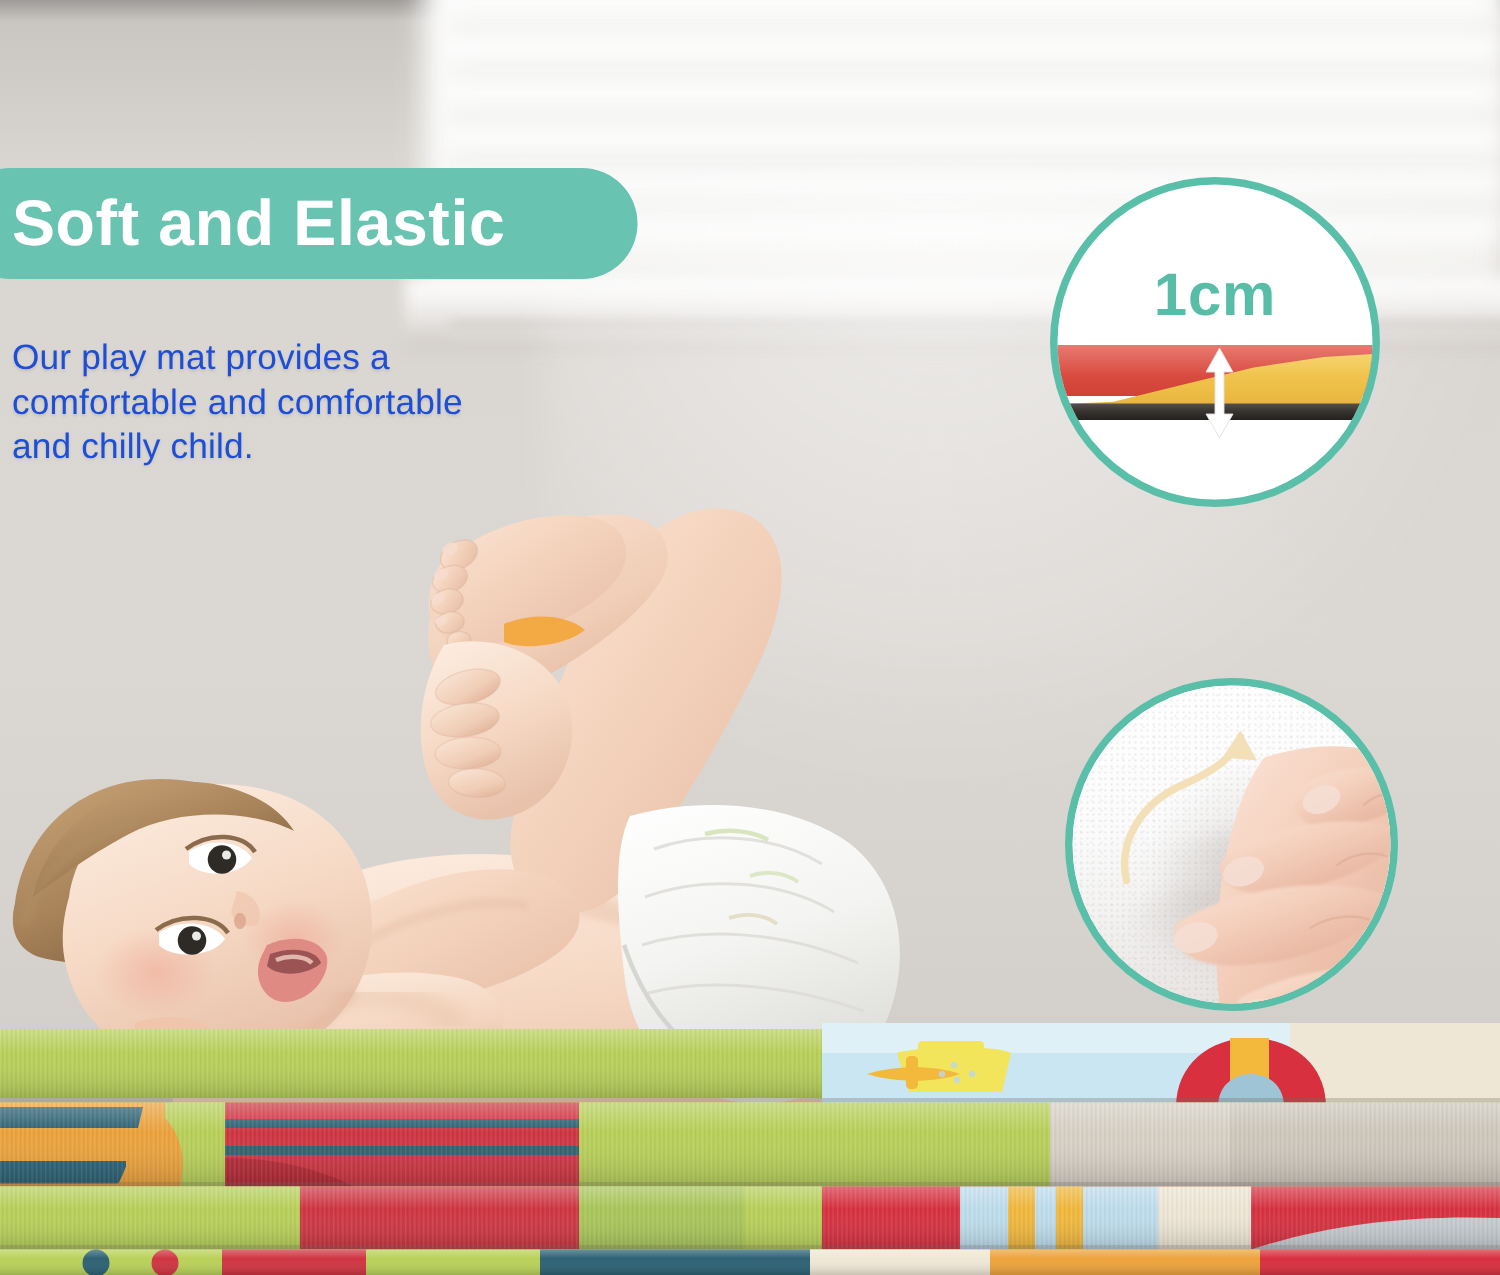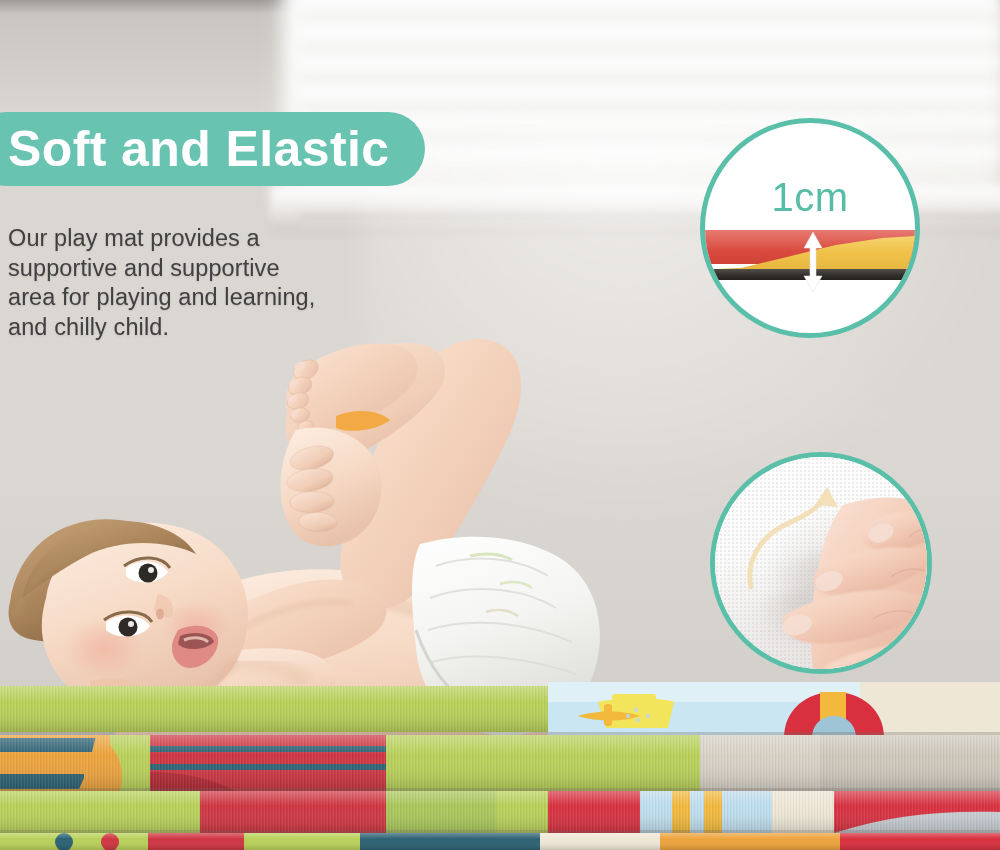--- a/index.html
+++ b/index.html
@@ -57,30 +57,30 @@
   
   .pill {
     position:absolute; left:-30px; top:112px; width:455px; height:74px;
     background:#68c3b0;
     border-radius:40px;
     display:flex; align-items:center;
   }
   .pill-text {
     margin-left:38px;
     color:#ffffff;
-    font-size:50px;
+    font-size:43px;
     font-weight:700;
     letter-spacing:.4px;
     white-space:nowrap;
   }
 
   
   .body-copy {
     position:absolute; left:8px; top:224px; width:400px;
-    color:#404040;
+    color:#1d4ed8;
     font-size:23.5px;
     line-height:29.5px;
     letter-spacing:.1px;
     text-shadow:0 1px 2px rgba(120,112,105,.22);
   }
   .body-copy p { margin:0; }
 
   
   .circle {
     position:absolute;
@@ -112,21 +112,21 @@
   }
   .slab-sheen {
     position:absolute; left:0; top:0; width:260px; height:52px;
     background:linear-gradient(180deg, rgba(255,255,255,.22), rgba(255,255,255,0) 40%);
   }
   .cm-label {
     position:absolute; left:0; right:0; top:52px;
     text-align:center;
     color:#57bda6;
     font-size:40px;
-    font-weight:400;
+    font-weight:700;
     letter-spacing:.5px;
   }
   .arrow-v { position:absolute; left:96px; top:108px; width:24px; height:62px; }
 
   
   .foam {
     position:absolute; inset:0;
     background:
       radial-gradient(ellipse at 62% 62%, rgba(206,200,196,.55) 0%, rgba(226,222,219,0) 46%),
       linear-gradient(170deg,#ffffff 0%,#fbfbfb 40%,#f0eeed 72%,#e3dfdd 100%);
@@ -413,22 +413,21 @@
       </g>
     </svg>
   </div>
 
   <div class="pill">
     <span class="pill-text">Soft and Elastic</span>
   </div>
 
   <div class="body-copy">
     <p>Our play mat provides a</p>
-    <p>supportive and supportive</p>
-    <p>area for playing and learning,</p>
+    <p>comfortable and comfortable</p>
     <p>and chilly child.</p>
   </div>
 
   <div class="circle" id="circle-thickness">
     <div class="c-inner">
       <div class="cm-label">1cm</div>
       <div class="mat-slab">
         <div class="slab-red"></div>
         <div class="slab-yellow"></div>
         <div class="slab-base"></div>

